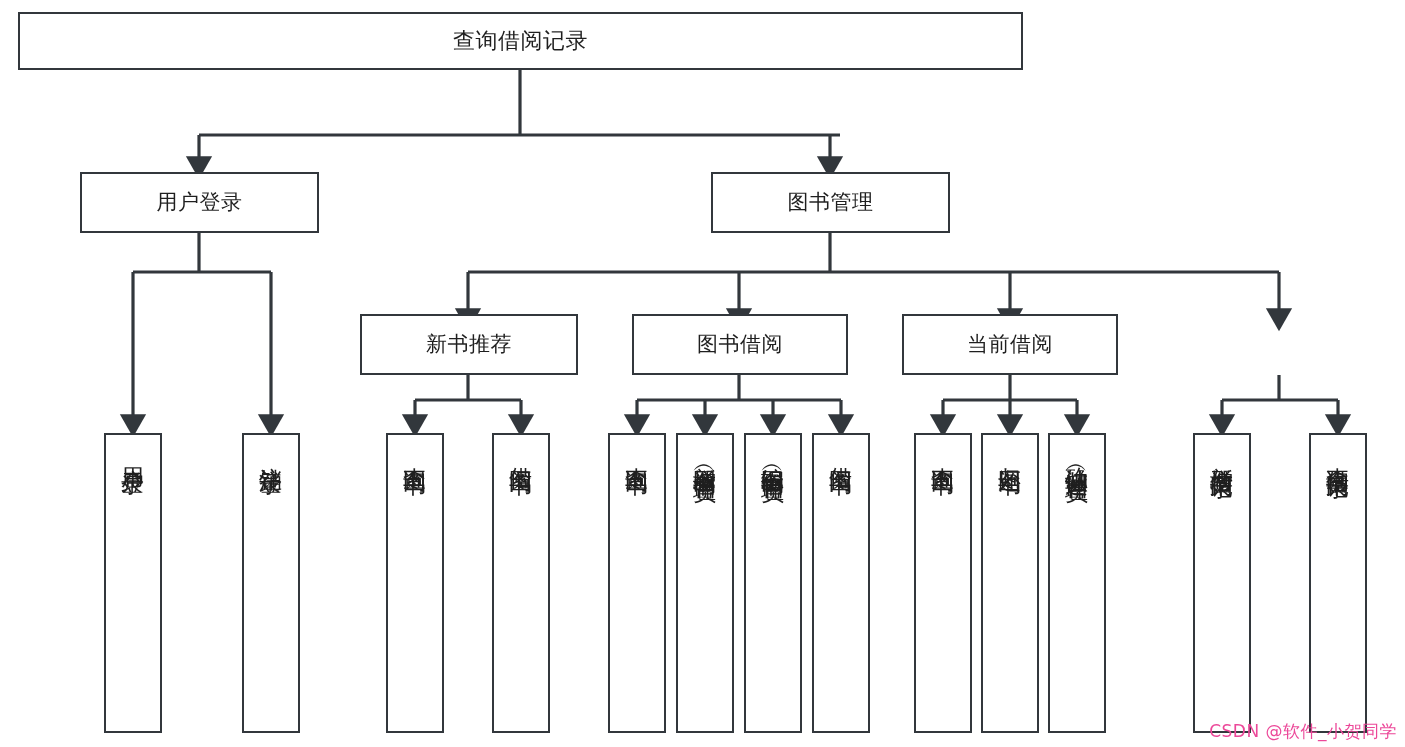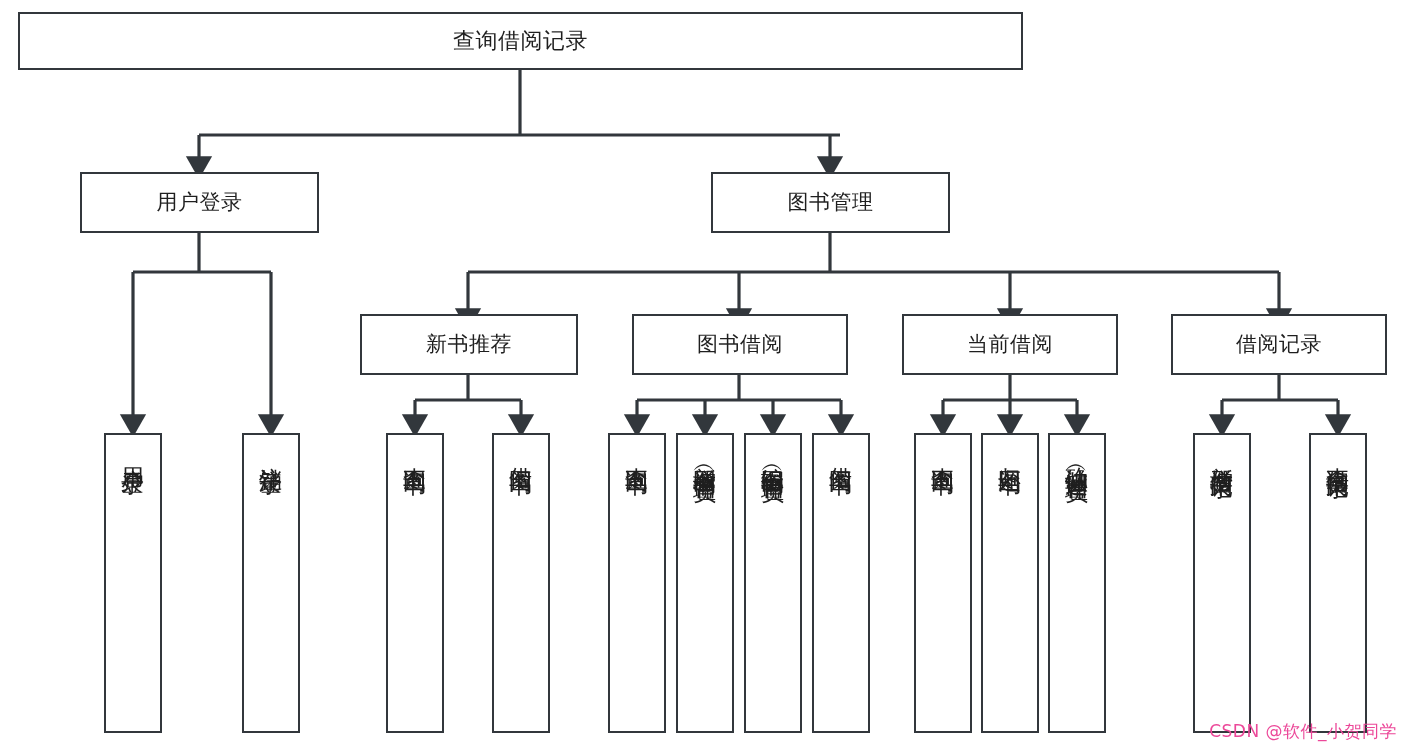--- a/index.html
+++ b/index.html
@@ -138,23 +138,20 @@
 
   <div class="node horiz" style="left:360px; top:314px; width:218px; height:61px;">
     <span class="label">新书推荐</span>
   </div>
   <div class="node horiz" style="left:902px; top:314px; width:216px; height:61px;">
     <span class="label">当前借阅</span>
   </div>
   <div class="node horiz" style="left:632px; top:314px; width:216px; height:61px;">
     <span class="label">图书借阅</span>
   </div>
-  <div class="node horiz" style="left:1171px; top:314px; width:216px; height:61px;">
-    <span class="label">借阅记录</span>
-  </div>
 
   <div class="node vert" style="left:104px; top:433px; width:58px; height:300px;">
     <span class="label">用户登录</span>
   </div>
   <div class="node vert" style="left:242px; top:433px; width:58px; height:300px;">
     <span class="label">注销登录</span>
   </div>
 
   <div class="node vert" style="left:386px; top:433px; width:58px; height:300px;">
     <span class="label">查询图书</span>

